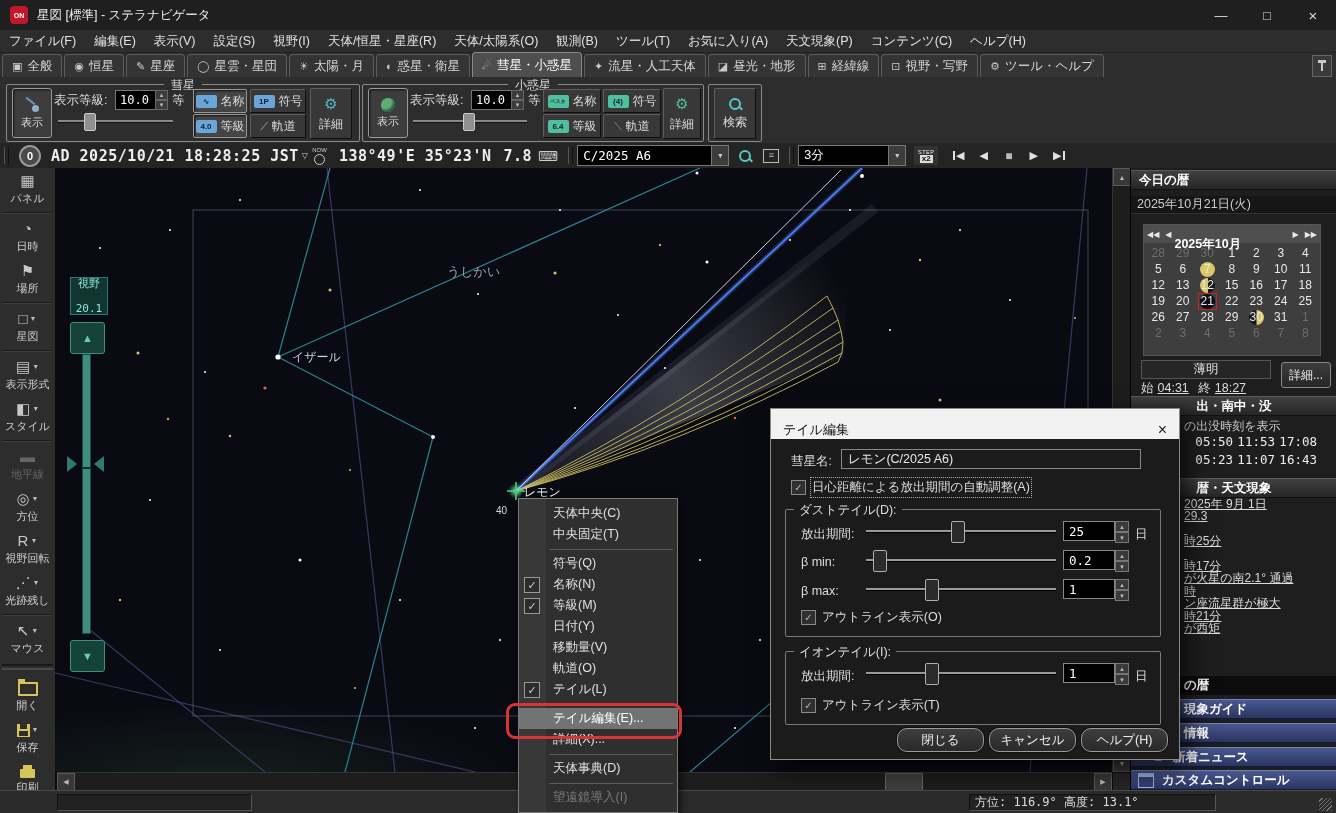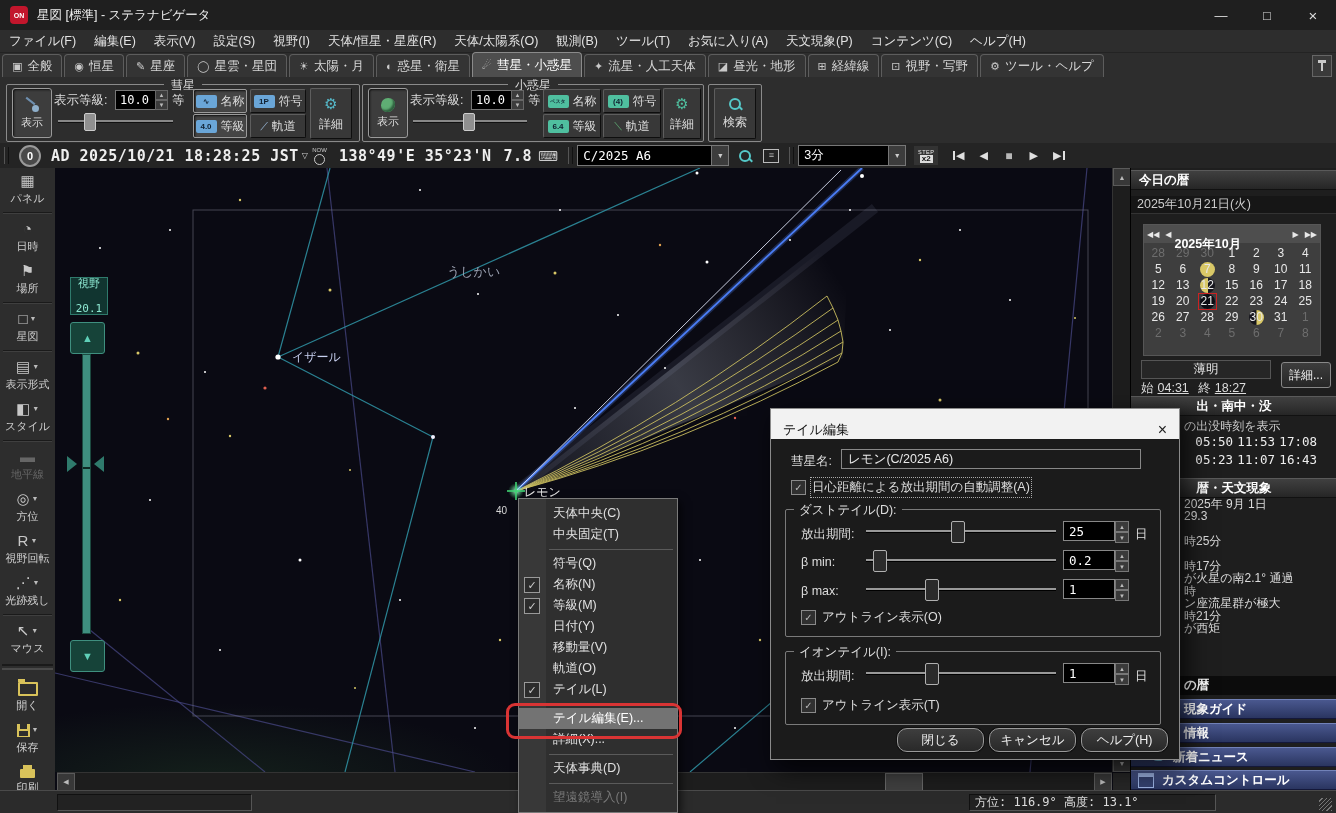--- a/index.html
+++ b/index.html
@@ -140,21 +140,21 @@
   .twibox{position:absolute;left:10px;top:192px;width:128px;height:17px;background:#262626;border:1px solid #555;
           color:#e8e8e8;display:flex;align-items:center;justify-content:center;font-size:12.5px;}
   .twitimes{position:absolute;left:10px;top:212px;color:#ddd;font-size:12.5px;}
   .twitimes u{margin:0 6px 0 4px;}
   .detailbtn{position:absolute;left:150px;top:194px;width:48px;height:24px;background:linear-gradient(#3d3d3d,#262626);
              border:1px solid #888;border-radius:3px;color:#eee;font-size:12px;display:flex;align-items:center;justify-content:center;}
   .rnote{position:absolute;left:53px;color:#ccc;font-size:12px;white-space:nowrap;}
   .rrow{position:absolute;left:0;width:206px;color:#eee;font-size:12.5px;display:flex;}
   .rrow span{width:42px;text-align:right;}
   .rrow span:first-child{margin-left:60px;}
-  .phenlines{position:absolute;left:53px;top:330px;color:#ddd;font-size:12px;line-height:12.4px;white-space:nowrap;}
+  .phenlines{position:absolute;left:53px;top:330px;color:#ddd;font-size:12px;line-height:12.4px;white-space:nowrap;text-decoration:underline;}
   .bbar{position:absolute;left:0;width:206px;height:20px;display:flex;align-items:center;color:#fff;font-weight:bold;font-size:12.5px;}
   .bbar.dark{background:#0c0c0c;height:19px;}
   .bbar.blue{background:linear-gradient(#4a588f,#2a3560);border-top:1px solid #7282b8;border-bottom:1px solid #14183a;box-sizing:border-box;}
   .bbar .pad{padding-left:53px;}
   .birdic{width:13px;height:10px;margin-left:22px;margin-right:7px;position:relative;}
   .birdic:before{content:"";position:absolute;left:0;top:2px;width:10px;height:7px;background:#7ec8e8;border-radius:50% 60% 40% 50%;}
   .birdic:after{content:"";position:absolute;left:7px;top:0;width:5px;height:5px;background:#7ec8e8;border-radius:50%;}
   .ctrlic{width:14px;height:13px;margin-left:7px;margin-right:8px;border:1px solid #9ab0e0;background:#33406e;
           box-shadow:inset 0 3px 0 #9ab0e0;}
   

